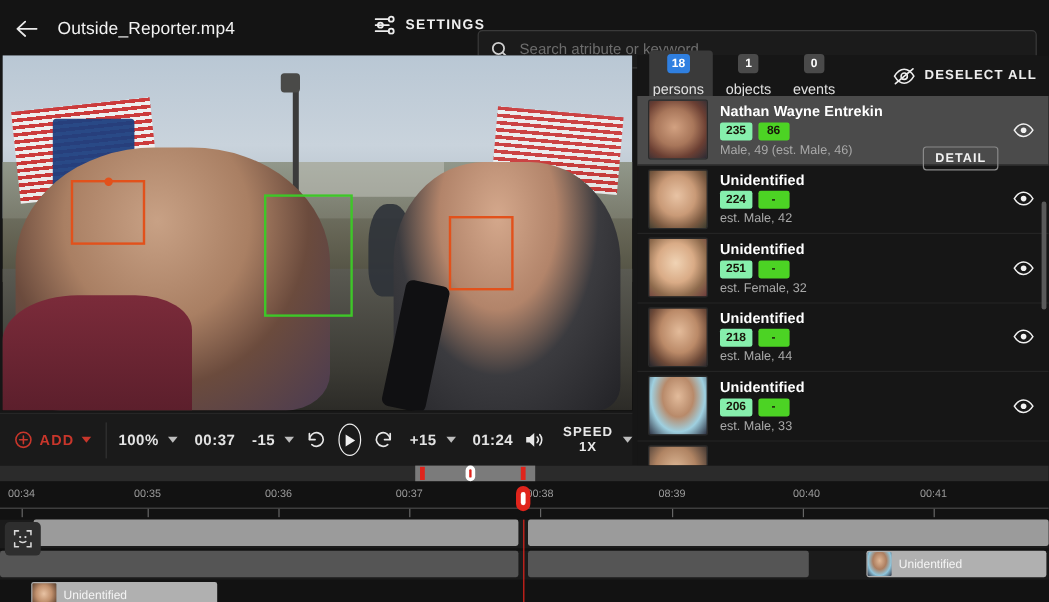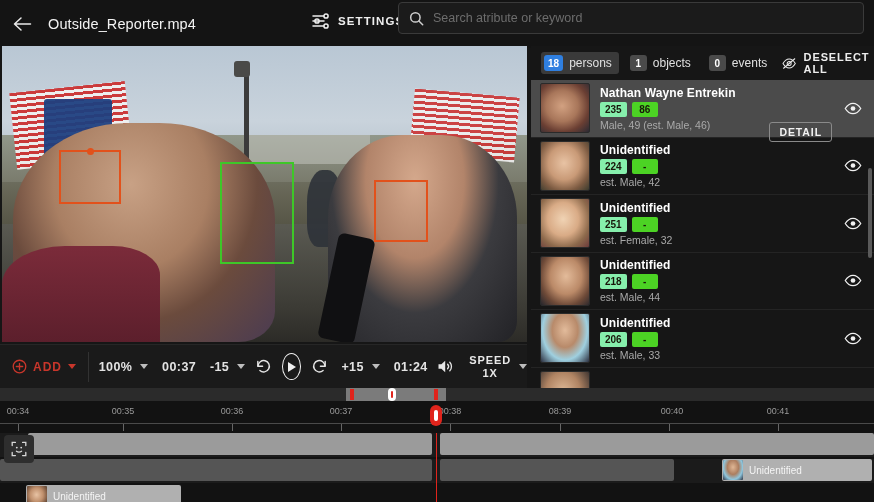--- a/index.html
+++ b/index.html
@@ -30,21 +30,21 @@
   }
   .settings-btn {
     position: absolute; left: 312px; top: 12px;
     display: flex; align-items: center; gap: 7px;
     cursor: pointer;
   }
   .settings-label {
     font-size: 11.5px; font-weight: bold; letter-spacing: 1.1px; color:#efefef;
   }
   .search-wrap {
-    position: absolute; left: 398px; top: 2px;
+    position: absolute; left: 398px; top: 25px;
     width: 466px; height: 32px;
     border: 1px solid #3a3a3a; border-radius: 4px;
     background: #1b1b1b;
     display: flex; align-items: center; padding: 0 10px; gap: 9px;
   }
   .search-wrap input {
     flex: 1; background: transparent; border: none; outline: none;
     color: #d8d8d8; font-size: 12.5px;
     font-family: "Liberation Sans", sans-serif;
   }
@@ -161,21 +161,21 @@
 
   
   .right-panel {
     position: absolute; left: 531px; top: 46px; width: 343px; height: 342px;
     background: #161616;
   }
   .tabs-row {
     height: 34px; display:flex; align-items:center; padding: 0 10px; gap: 8px;
   }
   .tab { display:flex; align-items:center; gap:6px; cursor:pointer;
-         padding: 3px 7px 3px 3px; border-radius:3px; }
+         padding: 3px 7px 3px 3px; border-radius:3px;flex-direction:column; }
   .tab.active { background: #3a3a3a; }
   .tab .count {
     min-width: 17px; height: 16px; border-radius: 3px;
     display:flex;align-items:center;justify-content:center;
     font-size:10px; font-weight:bold; color:#fff; padding: 0 4px;
   }
   .tab.active .count { background: #2f7fe0; }
   .tab .count.dim { background: #4a4a4a; }
   .tab .tlabel { font-size: 12px; color:#e0e0e0; }
   .deselect {

